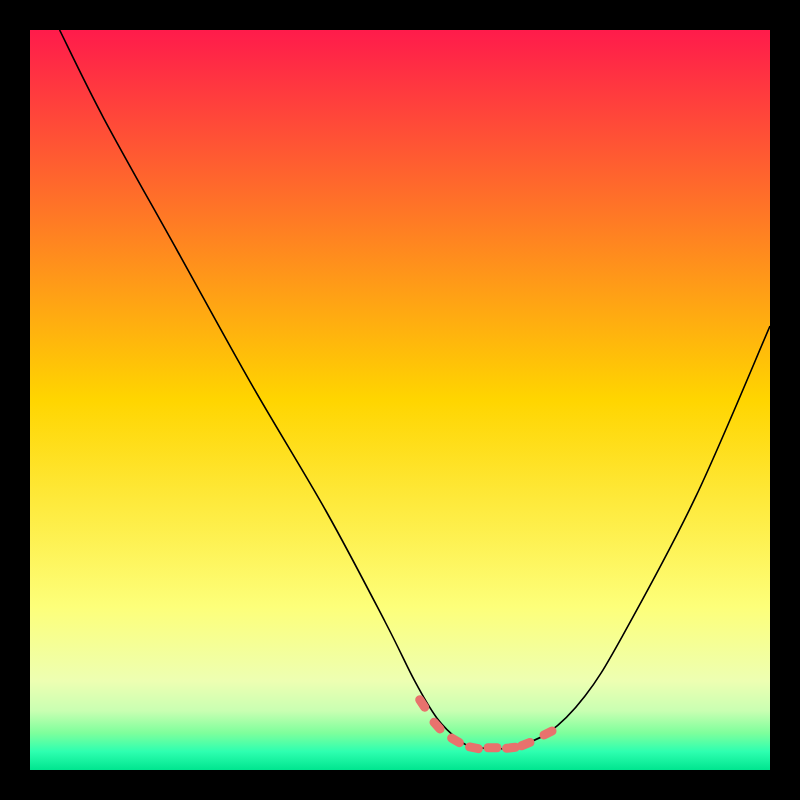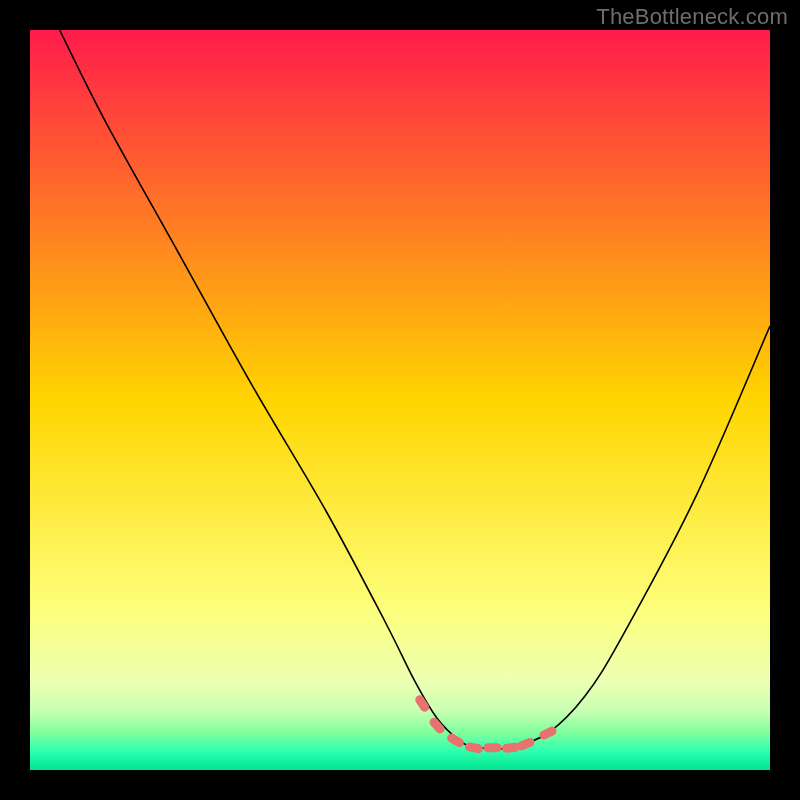--- a/index.html
+++ b/index.html
@@ -36,21 +36,20 @@
     width: 740px;
     height: 740px;
   }
   svg { display: block; }
 </style>
 </head>
 <body>
 
 <div class="frame">
 
-  <div class="watermark">TheBottleneck.com</div>
 
   <div class="plot">
     <svg id="chart-svg" width="740" height="740" viewBox="0 0 740 740">
       <defs>
         <linearGradient id="bg-grad" x1="0" y1="0" x2="0" y2="1">
             <stop offset="0%" stop-color="#ff1b4b"></stop>
             <stop offset="50%" stop-color="#ffd500"></stop>
             <stop offset="78%" stop-color="#fdff7a"></stop>
             <stop offset="88%" stop-color="#edffb2"></stop>
             <stop offset="92%" stop-color="#c9ffb2"></stop>

